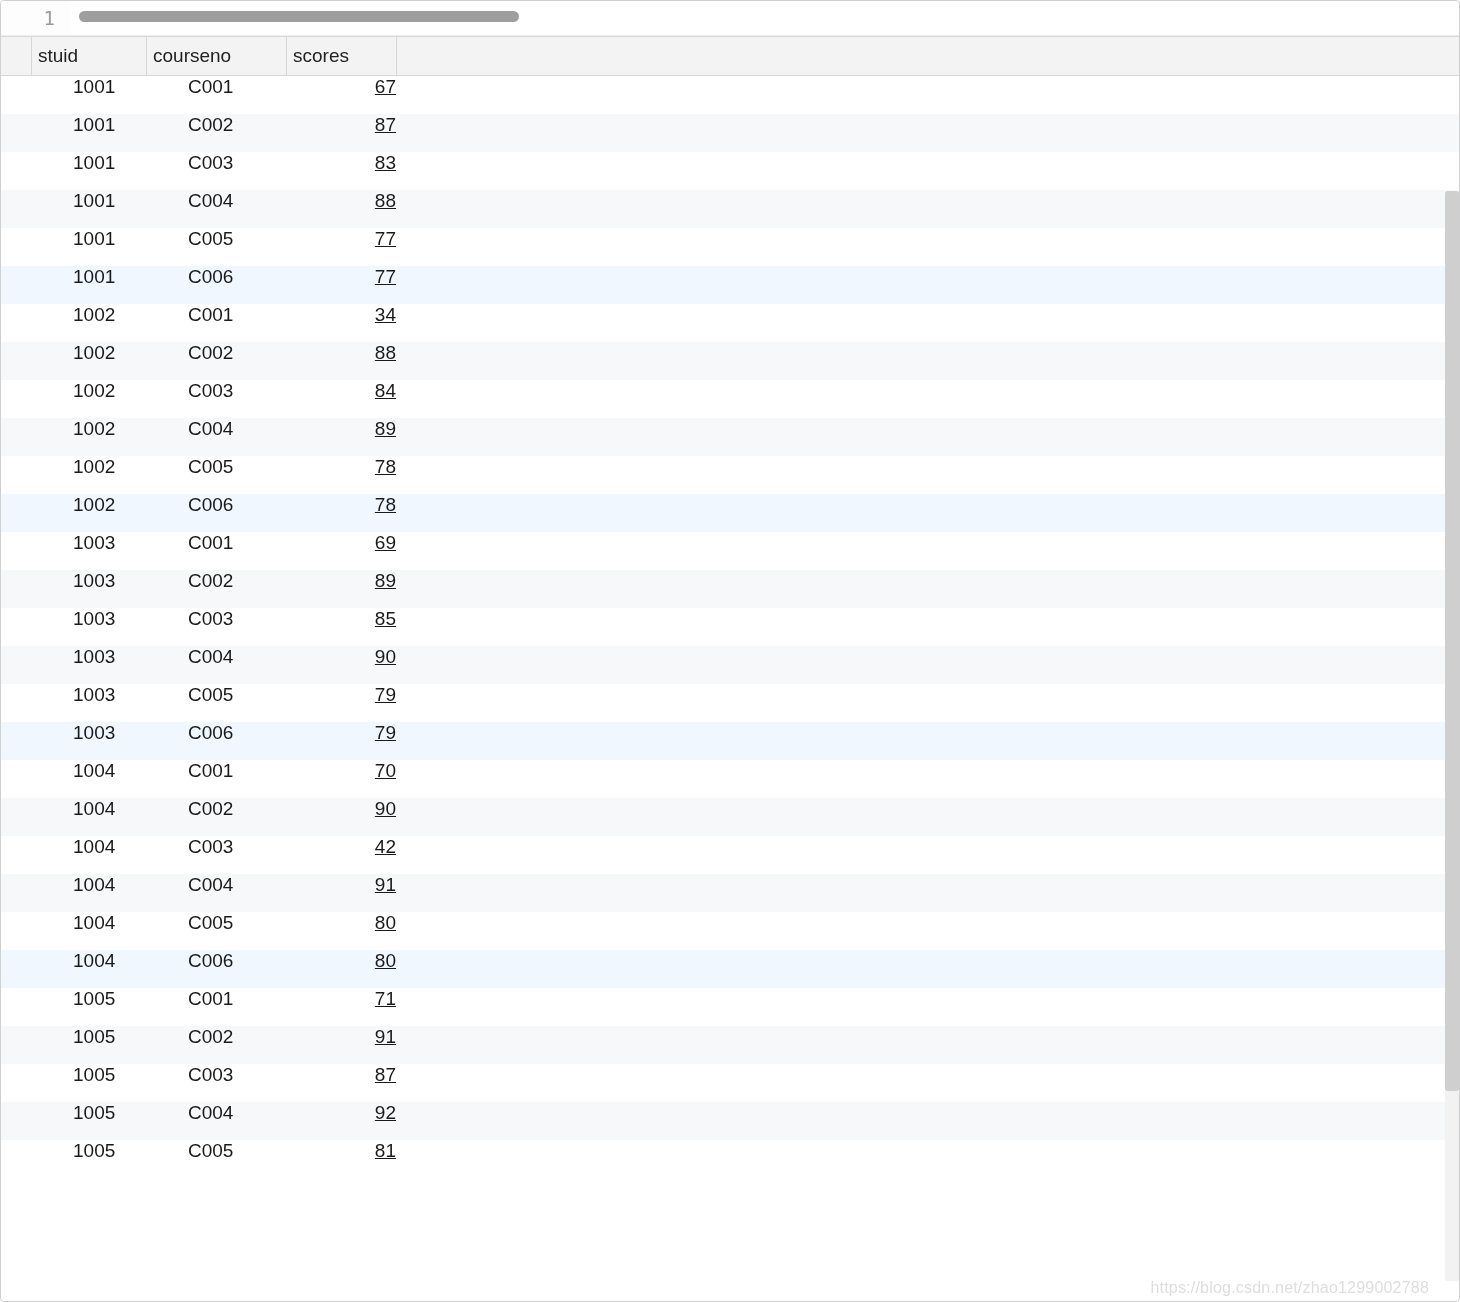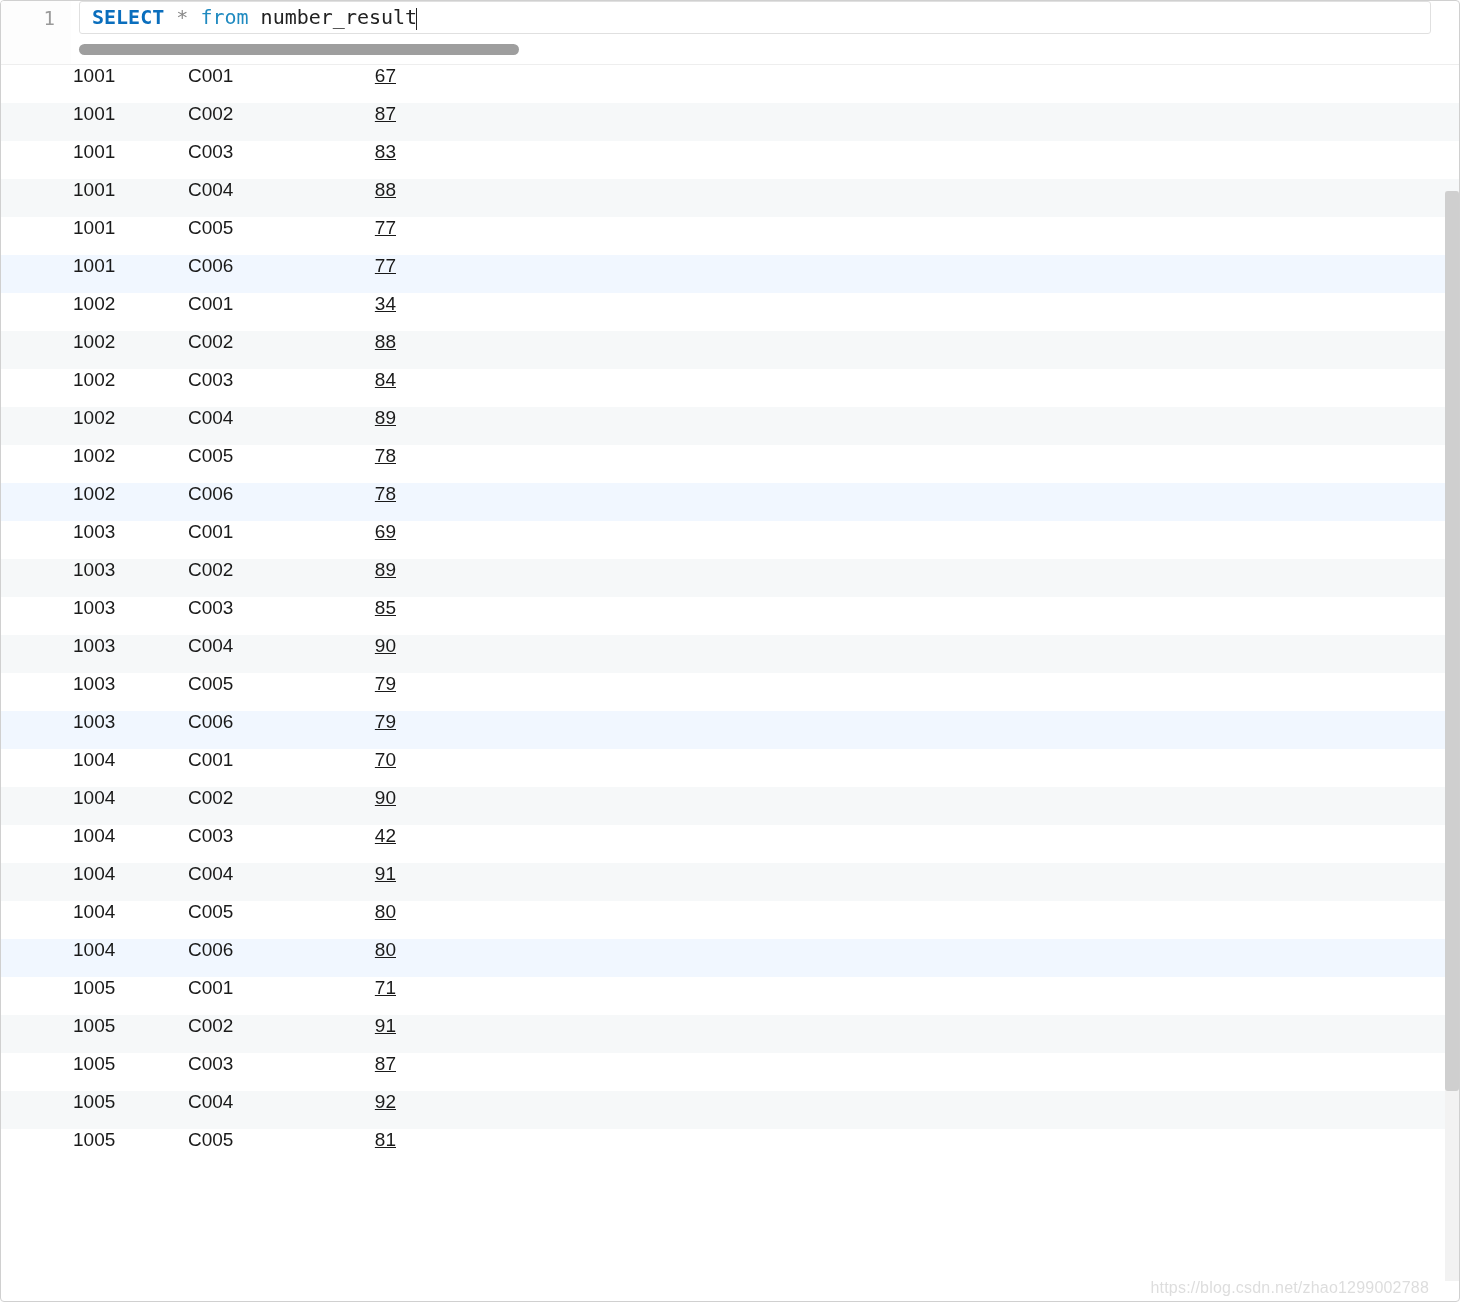--- a/index.html
+++ b/index.html
@@ -166,28 +166,33 @@
 }
 </style>
 </head>
 <body>
 
 <div class="container">
 
   <div class="editor-row">
     <div class="gutter">1</div>
     <div class="code-area">
-      <div class="code-box"><span class="kw1">SELECT</span> <span class="star">*</span> <span class="kw2">from</span> <span class="ident">number_result</span><span class="cursor"></span></div>
       <div class="h-scroll-track">
         <div class="h-scroll-thumb"></div>
       </div>
     </div>
   </div>
 
 
+  <div class="thead">
+    <div class="th col-stuid">stuid</div>
+    <div class="th col-courseno">courseno</div>
+    <div class="th col-scores">scores</div>
+    <div class="th-filler"></div>
+  </div>
 
   <div class="tbody" id="tbody">
       <div class="tr">
         <div class="td col-stuid">1001</div>
         <div class="td col-courseno">C001</div>
         <div class="td col-scores">67</div>
       </div>
       <div class="tr">
         <div class="td col-stuid">1001</div>
         <div class="td col-courseno">C002</div>

